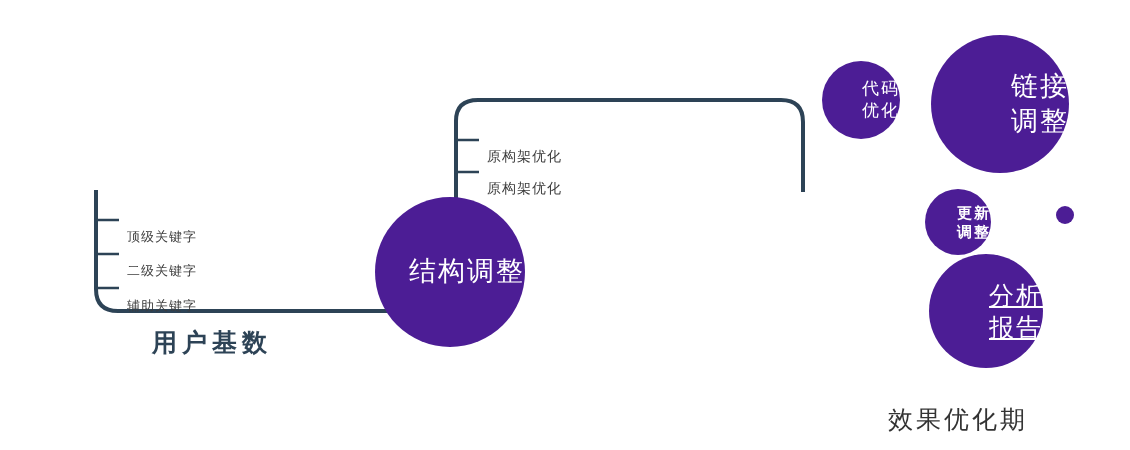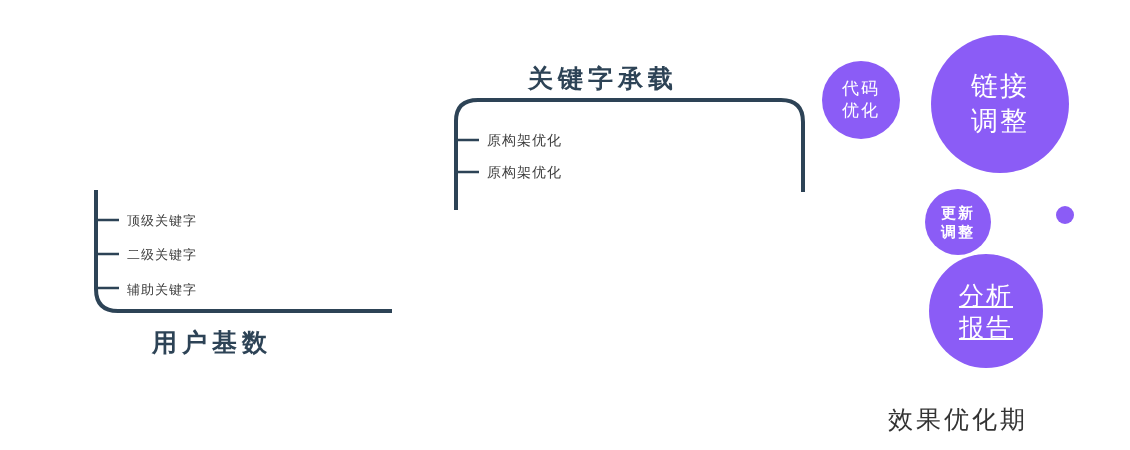--- a/index.html
+++ b/index.html
@@ -1,53 +1,56 @@
 <!DOCTYPE html>
 <html><head>
 <meta charset="utf-8">
 <style>
   html,body{margin:0;padding:0;background:#ffffff;}
   body{font-family:"Liberation Sans","DejaVu Sans",sans-serif;}
   .canvas{position:relative;width:1130px;height:450px;overflow:hidden;background:#ffffff;}
   .lines{position:absolute;left:0;top:0;}
-  .node{position:absolute;border-radius:50%;background:#8b5cf6;color:#ffffff;
-        display:flex;align-items:center;justify-content:center;text-align:center;}
+  .node{position:absolute;border-radius:50%;background:#4c1d95;color:#ffffff;
+        display:flex;align-items:center;justify-content:flex-end;text-align:center;}
   .node .lbl{white-space:pre-line;line-height:1.3;letter-spacing:2px;}
   .n-traffic {left:25px;  top:61px;  width:144px;height:144px;font-size:27px;}
   .n-structure{left:375px; top:197px; width:150px;height:150px;font-size:27px;}
   .n-data    {left:761px; top:179px; width:114px;height:114px;font-size:25px;}
   .n-code    {left:822px; top:61px;  width:78px; height:78px; font-size:17px;}
   .n-link    {left:931px; top:35px;  width:138px;height:138px;font-size:27px;}
   .n-update  {left:925px; top:189px; width:66px; height:66px; font-size:15px;font-weight:bold;}
   .n-report  {left:929px; top:254px; width:114px;height:114px;font-size:25px;text-decoration:underline;}
   .n-dot     {left:1056px;top:206px; width:18px; height:18px;}
   .edge-label{position:absolute;font-weight:bold;color:#2d4356;letter-spacing:5px;font-size:25px;}
   .lbl-userbase{left:152px;top:326px;font-family:Liberation Serif, serif;}
   .lbl-keyword {left:528px;top:62px;}
-  .tick{position:absolute;font-size:13px;color:#3c3c3c;letter-spacing:1px;}
+  .tick{position:absolute;font-size:13px;color:#3c3c3c;letter-spacing:1px;margin-top:16px;}
   .t1{left:127px;top:212px;}
   .t2{left:127px;top:246px;}
   .t3{left:127px;top:281px;}
   .t4{left:487px;top:132px;font-size:14px;}
   .t5{left:487px;top:164px;font-size:14px;}
   .caption{position:absolute;left:888px;top:403px;font-size:25px;color:#333333;letter-spacing:3px;}
 </style>
 </head>
 <body>
 
 <div class="canvas">
 
   <svg class="lines" width="1130" height="450" viewBox="0 0 1130 450">
     <path d="M 96 190 L 96 289 Q 96 311 118 311 L 392 311" fill="none" stroke="#2d4356" stroke-width="4"></path>
     <path d="M 456 210 L 456 121 Q 456 100 478 100 L 781 100 Q 803 100 803 122 L 803 192" fill="none" stroke="#2d4356" stroke-width="4"></path>
     <path d="M 96 220 L 119 220 M 96 254 L 119 254 M 96 288 L 119 288" fill="none" stroke="#2d4356" stroke-width="2.5"></path>
     <path d="M 456 140 L 479 140 M 456 172 L 479 172" fill="none" stroke="#2d4356" stroke-width="2.5"></path>
   </svg>
 
 
+  <div class="node n-structure">
+    <span class="lbl">结构调整</span>
+  </div>
 
 
   <div class="node n-code">
     <span class="lbl">代码
 优化</span>
   </div>
 
   <div class="node n-link">
     <span class="lbl">链接
 调整</span>
@@ -59,21 +62,20 @@
   </div>
 
   <div class="node n-report">
     <span class="lbl">分析
 报告</span>
   </div>
 
   <div class="node n-dot"></div>
 
   <div class="edge-label lbl-userbase">用户基数</div>
-  <div class="edge-label lbl-keyword">关键字承载</div>
 
   <div class="tick t1">顶级关键字</div>
   <div class="tick t2">二级关键字</div>
   <div class="tick t3">辅助关键字</div>
   <div class="tick t4">原构架优化</div>
   <div class="tick t5">原构架优化</div>
 
   <div class="caption">效果优化期</div>
 
 </div>

